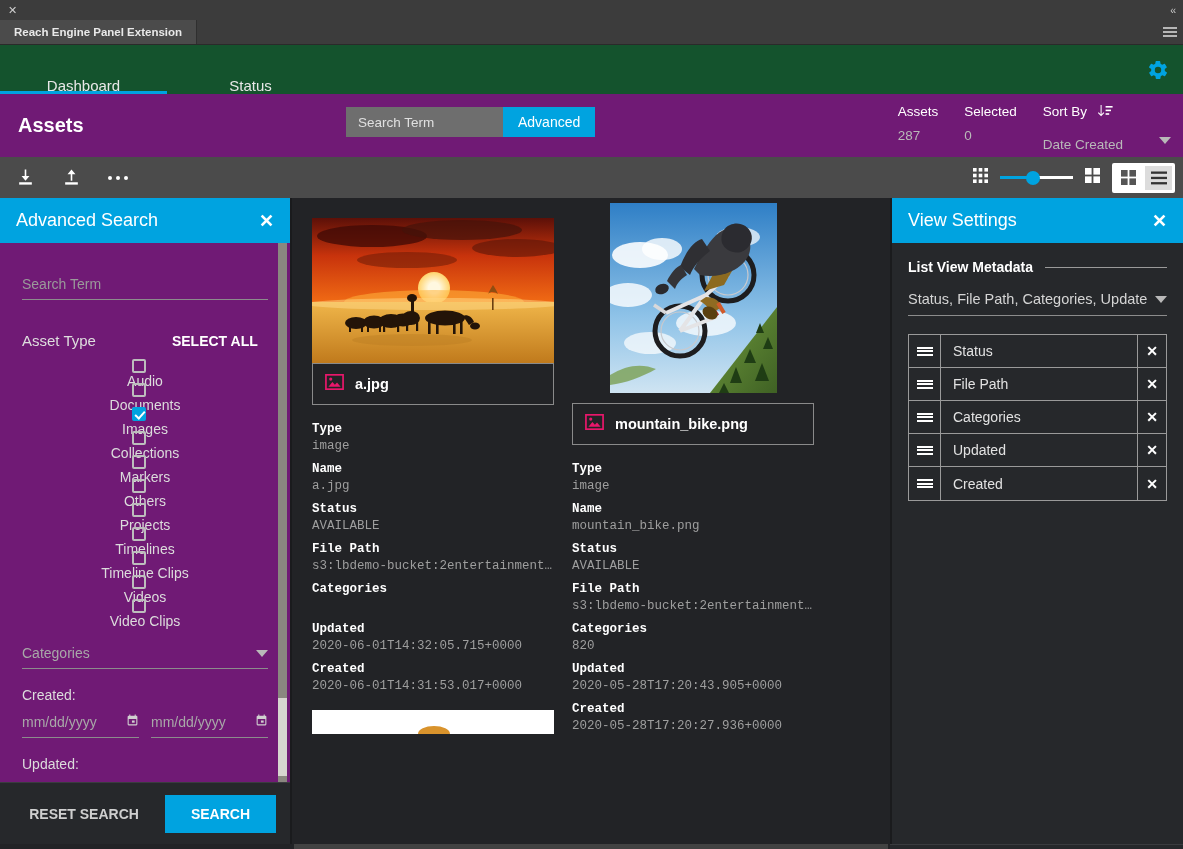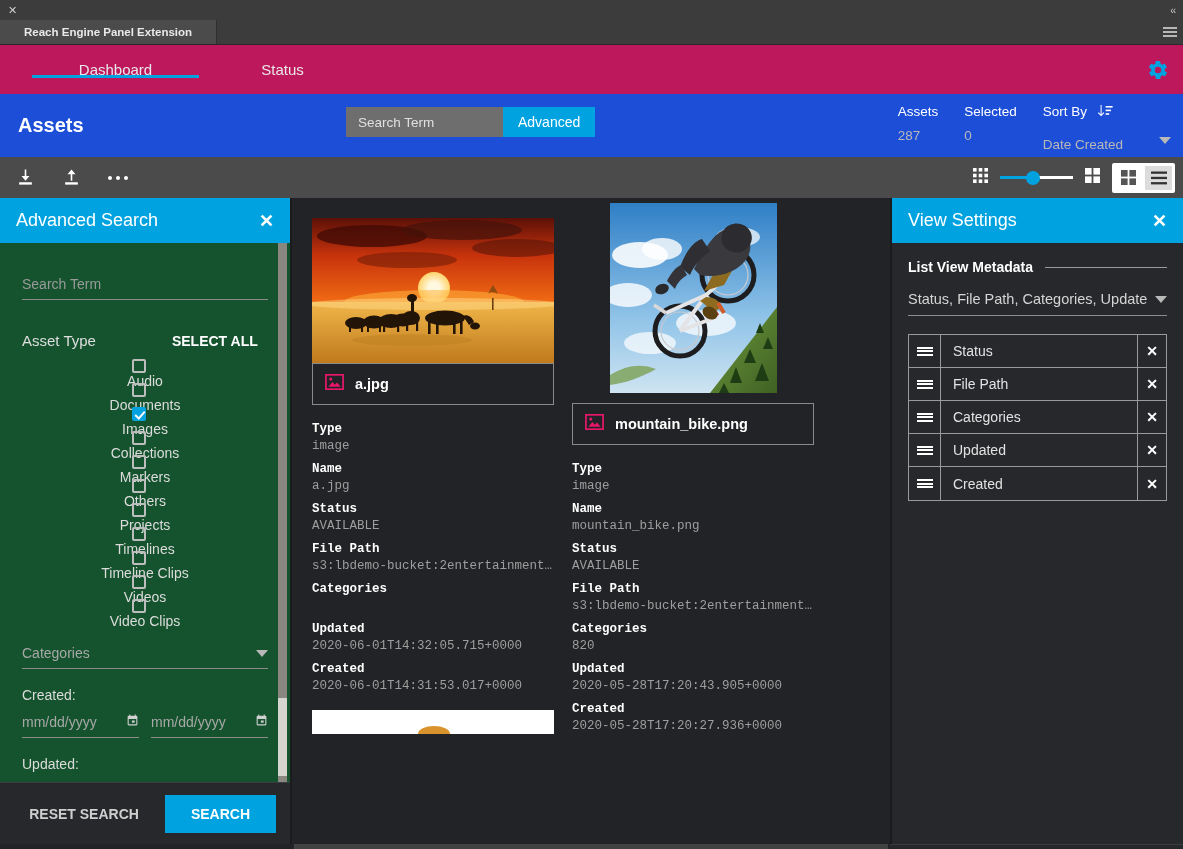--- a/index.html
+++ b/index.html
@@ -19,51 +19,50 @@
   }
   .winbar-close { color: #cfcfcf; font-size: 11px; line-height: 1; cursor: pointer; }
   .winbar-collapse { color: #cfcfcf; font-size: 10px; letter-spacing: -1px; }
 
   .tabstrip {
     height: 25px; background: #3c3c3c; display: flex; align-items: stretch;
     border-bottom: 1px solid #2a2a2a; position: relative;
   }
   .ext-tab {
     background: #4b4b4b; color: #e9e9e9; font-size: 11.5px; font-weight: bold;
-    display: flex; align-items: center; padding: 0 24px;
+    display: flex; align-items: center; padding: 0 14px;
     border-right: 1px solid #2f2f2f;
   }
   .tabstrip-menu {
     position: absolute; right: 6px; top: 50%; transform: translateY(-50%);
     width: 14px; height: 10px; display: flex; flex-direction: column; justify-content: space-between;
   }
   .tabstrip-menu i { display: block; height: 2px; background: #b6b6b6; }
 
   
   .navtabs {
-    height: 49px; background: #be185d; display: flex; align-items: center;
+    height: 49px; background: #14532d; display: flex; align-items: flex-end;
     position: relative;
-    padding-left: 32px;
   }
   .navtab {
     width: 167px; display: flex; align-items: center; justify-content: center;
     color: #e8e8e8; font-size: 15px; position: relative; cursor: pointer;
   }
   .navtab.active::after {
     content: ""; position: absolute; left: 0; right: 0; bottom: 0;
     height: 3px; background: #00a3e0;
   }
   .gear-btn {
     position: absolute; right: 14px; top: 50%; transform: translateY(-50%);
     cursor: pointer; line-height: 0;
   }
 
   
   .assets-header {
-    height: 63px; background: #1d4ed8; display: flex; align-items: center;
+    height: 63px; background: #701a75; display: flex; align-items: center;
     padding: 0 18px; position: relative;
   }
   .assets-title { color: #fff; font-size: 20px; font-weight: bold; }
   .search-wrap { position: absolute; left: 346px; top: 13px; display: flex; height: 30px; }
   .search-input {
     width: 157px; background: #6e6e6e; border: none; outline: none;
     color: #fff; font-size: 13.5px; padding: 0 12px; font-family: "Liberation Sans", sans-serif;
   }
   .search-input::placeholder { color: #e0e0e0; }
   .adv-btn {
@@ -102,21 +101,21 @@
   .viewtoggle { display: flex; background: #fff; border-radius: 2px; padding: 3px; gap: 3px; }
   .vt-btn { width: 27px; height: 24px; display: flex; align-items: center; justify-content: center; cursor: pointer; }
   .vt-btn.selected { background: #dcdcdc; }
 
   
   .body-area { position: relative; height: 646px; background: #222326; }
 
   
   .adv-panel {
     position: absolute; left: 0; top: 0; width: 292px; height: 646px;
-    background: #14532d; display: flex; flex-direction: column;
+    background: #701a75; display: flex; flex-direction: column;
     border-right: 2px solid #1a1b1d;
   }
   .panel-head {
     height: 45px; background: #00a3e0; display: flex; align-items: center;
     justify-content: space-between; padding: 0 16px;
   }
   .panel-title { color: #fff; font-size: 18px; }
   .panel-x { color: #fff; font-size: 18px; font-weight: bold; cursor: pointer; line-height: 1; }
   .adv-body { flex: 1; overflow: hidden; position: relative; padding: 0 22px; }
   .adv-scroll-track {

